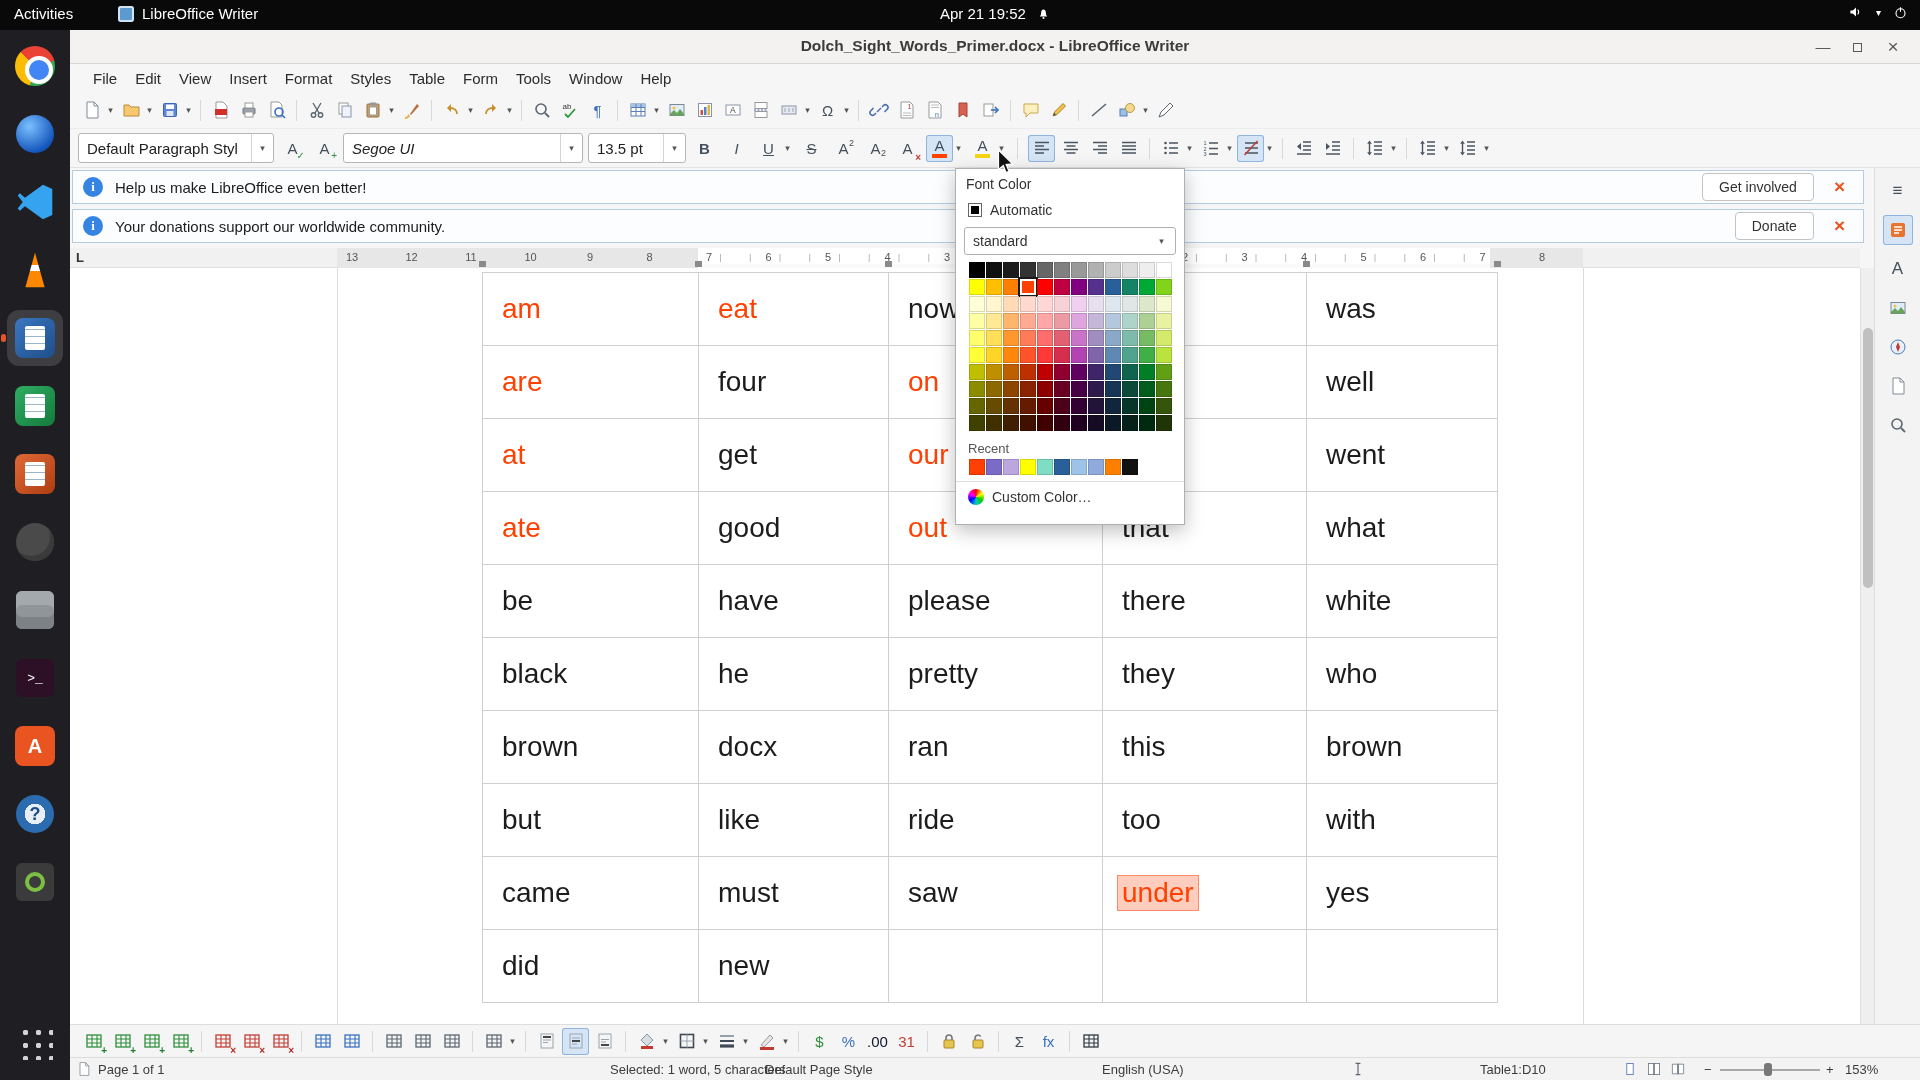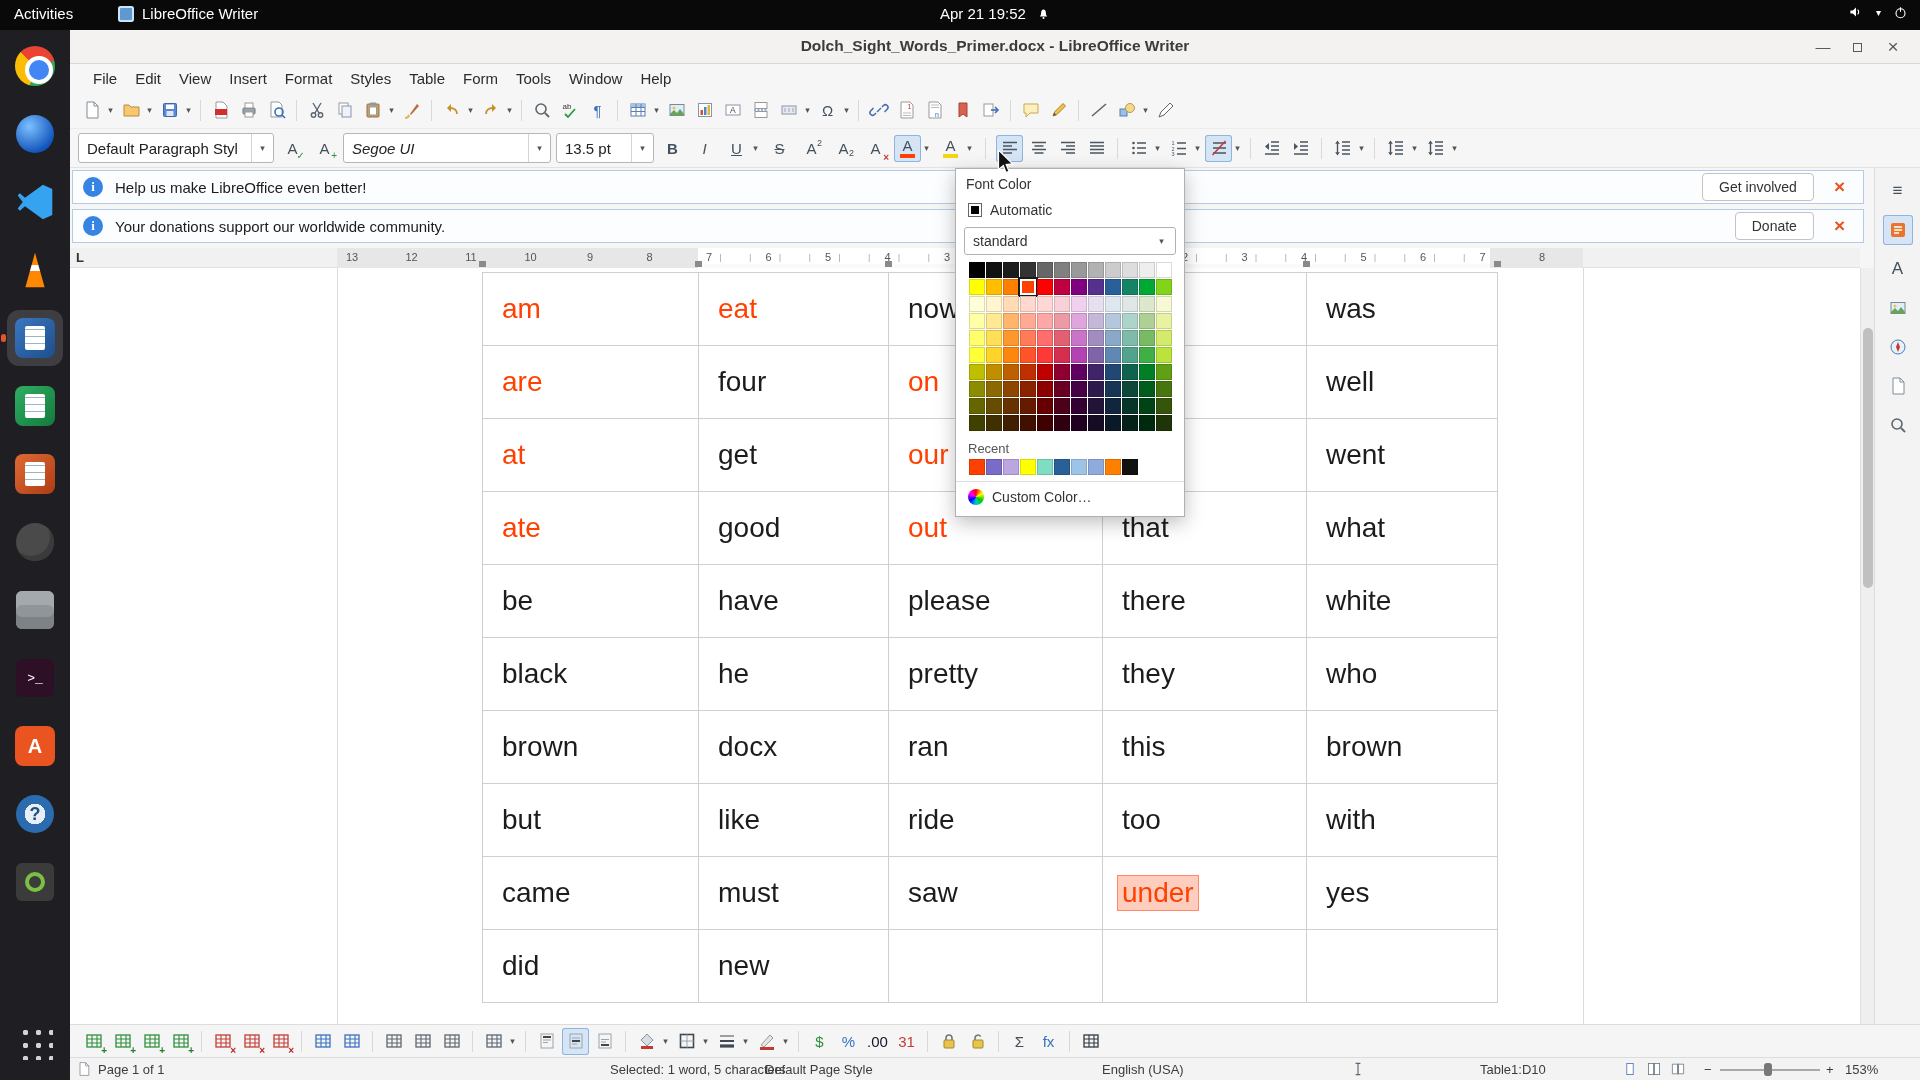--- a/index.html
+++ b/index.html
@@ -58,21 +58,21 @@
 .ov{position:absolute;right:0;bottom:-1px;font-size:10px;font-weight:bold;line-height:1}
 .k-green{color:#2e8f3c}.k-green .ov{color:#1e7d2a}
 .k-red{color:#c43c35}.k-red .ov{color:#b02a22}
 .k-blue{color:#3a70c0}.k-blue .glyph{color:#3a70c0}
 .k-gray{color:#5b6670}
 .k-dark{color:#2f3a44}
 .k-orange{color:#d07a2e}.k-orange .glyph{color:#0f172a}
 .k-green .glyph{color:#2e8f3c}.k-red .glyph{color:#c43c35}
 .combo{background:#fff;border:1px solid #b6b6b6;border-radius:3px;height:30px;display:flex;align-items:center;padding-left:8px;font-size:15px;color:#222;gap:4px}
 .combo .cend{margin-left:auto;border-left:1px solid #d5d5d5;height:100%;display:flex;align-items:center;padding:0 5px}
-.w-style{width:196px}.w-font{width:208px}.w-size{width:98px}
+.w-style{width:196px}.w-font{width:240px}.w-size{width:98px}
 .fontname{font-style:italic}
 .b{font-weight:bold}.i{font-style:italic}.u{text-decoration:underline}.s{text-decoration:line-through}
 .stack{display:flex;flex-direction:column;align-items:center;line-height:1}
 .cbar{width:15px;height:4px;margin-top:1px}
 .fc .cbar{background:#ff4000}.hl .cbar{background:#f3d512}
 .mini{font-size:9px;line-height:1;color:#44505c}
 .mini.up{position:absolute;right:3px;top:4px}.mini.dn{position:absolute;right:3px;bottom:4px}
 .ovg{position:absolute;right:1px;bottom:1px;font-size:10px;line-height:1;color:#2e8f3c}
 
 .infobar{position:absolute;left:2px;width:1792px;height:34px;background:#fcfdff;border:1px solid #b5cde4;display:flex;align-items:center;padding:0 10px;gap:12px;font-size:15px}
@@ -94,21 +94,21 @@
 .cell{border-right:1px solid #cfcfcf;border-bottom:1px solid #cfcfcf;display:flex;align-items:center;padding-left:19px;font-size:28px;color:#1c1c1c}
 .word.red{color:#ff4000}
 .selbox{display:inline-flex;background:#ffcdbd;outline:1px solid #ff8a65;padding:1px 4px;margin-left:-4px}
 #vscroll{position:absolute;left:1790px;top:238px;width:14px;height:756px;background:#efefef;border-left:1px solid #e0e0e0}
 #vscroll .thumb{position:absolute;left:2px;top:60px;width:10px;height:260px;border-radius:6px;background:#c0c0c0}
 
 #sidebar{position:absolute;right:0;top:138px;bottom:23px;width:46px;background:#f3f3f3;border-left:1px solid #dcdcdc;display:flex;flex-direction:column;align-items:center;padding-top:8px;gap:9px}
 #sidebar .tbtn{min-width:30px;height:30px}
 #sidebar .glyph{font-size:17px}
 
-#fontcolor-popup{position:absolute;left:885px;top:138px;width:230px;background:#fff;border:1px solid #b0b0b0;box-shadow:0 6px 18px rgba(0,0,0,.25);z-index:50;font-size:14px;color:#333;padding-bottom:4px}
+#fontcolor-popup{position:absolute;left:885px;top:138px;width:230px;background:#fff;border:1px solid #b0b0b0;box-shadow:0 6px 18px rgba(0,0,0,.25);z-index:50;font-size:14px;color:#333;padding-bottom:12px}
 #fontcolor-popup .ptitle{padding:7px 10px 5px;font-size:14px;color:#333}
 .prow-auto{display:flex;align-items:center;gap:8px;padding:5px 10px;margin:0 2px}
 .autosq{width:14px;height:14px;background:#000;border:1px solid #666;box-shadow:inset 0 0 0 2px #fff}
 .pselect{margin:4px 8px;height:28px;border:1px solid #b0b0b0;border-radius:3px;display:flex;align-items:center;padding:0 8px;background:#fff}
 .pselect .caret{margin-left:auto}
 #palette{display:grid;grid-template-columns:repeat(12,17px);grid-auto-rows:17px;margin:7px 0 2px 13px}
 .swatch{width:16px;height:16px;box-shadow:inset 0 0 0 1px rgba(0,0,0,.14)}
 .selsw{outline:2px solid #1a1a1a;outline-offset:0;box-shadow:inset 0 0 0 2px #fff}
 .recent-label{padding:7px 12px 3px;color:#555;font-size:13px}
 #recent-colors{display:flex;gap:1px;margin:0 0 6px 13px}

